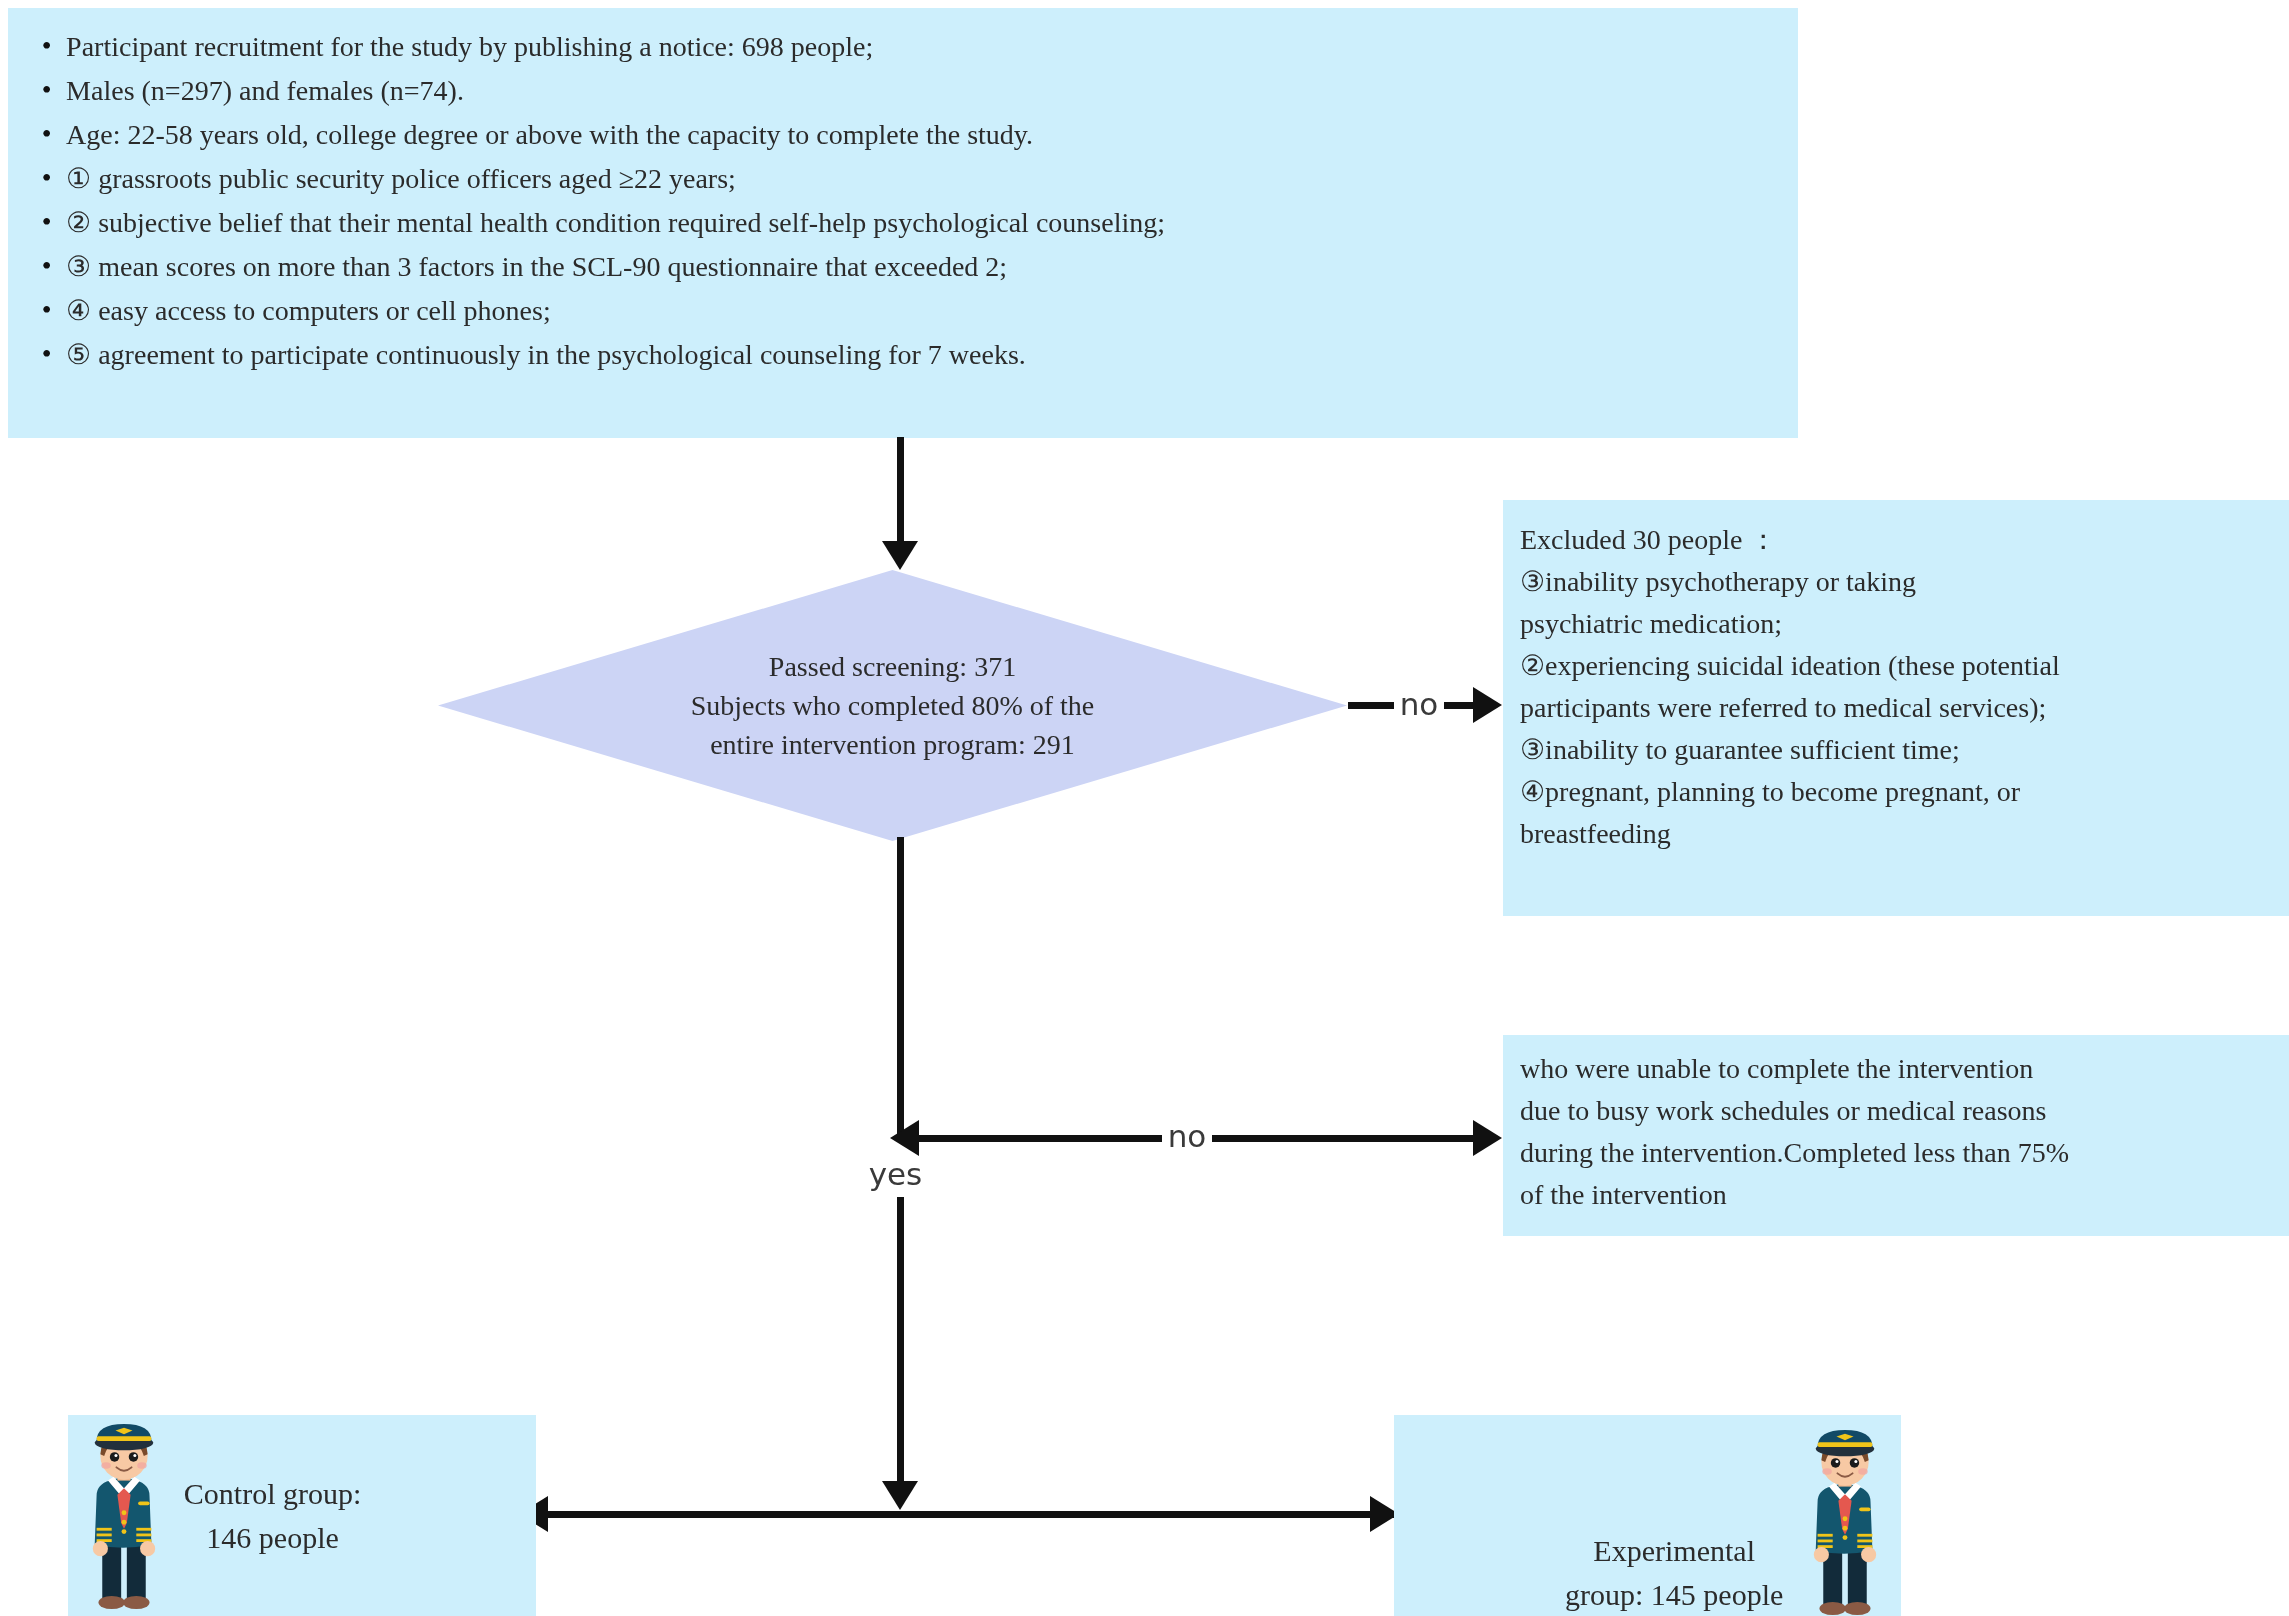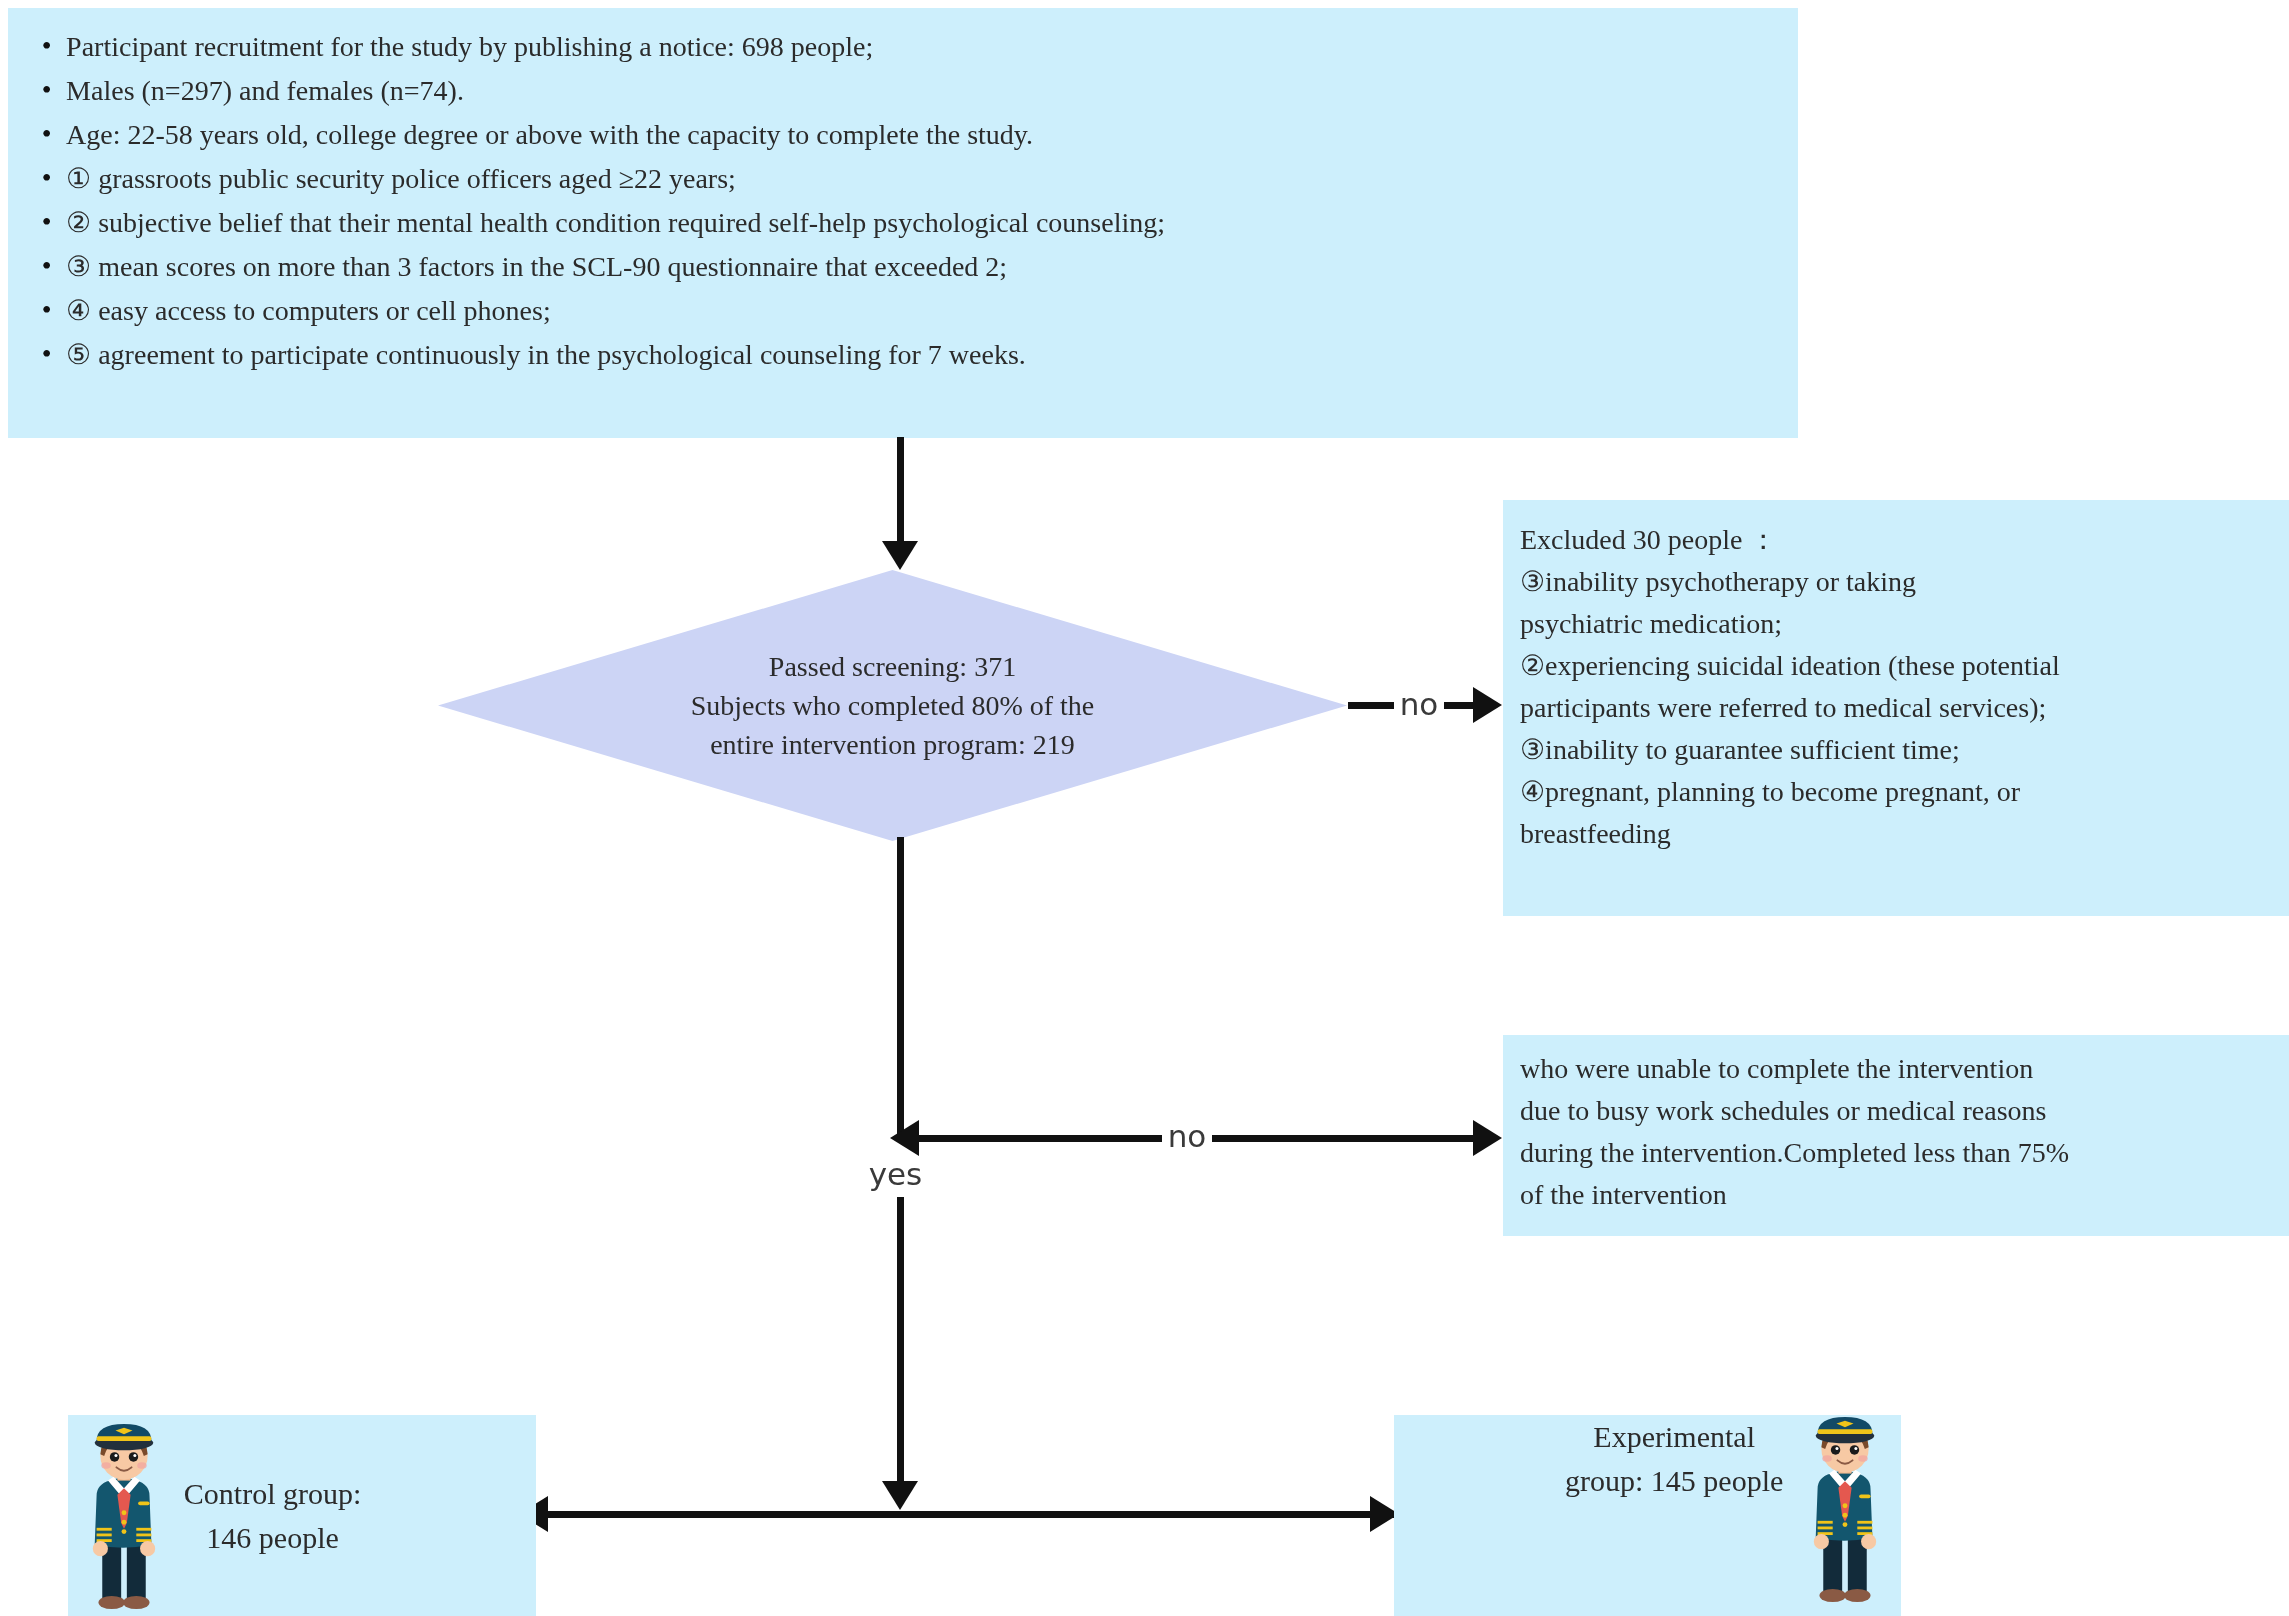--- a/index.html
+++ b/index.html
@@ -112,21 +112,21 @@
     height: 202px;
     display: flex;
     align-items: center;
   }
   #experimental-box {
     left: 1394px;
     top: 1415px;
     width: 507px;
     height: 202px;
     display: flex;
-    align-items: flex-start;
+    align-items: flex-end;
     justify-content: flex-end;
   }
   .group-label {
     font-size: 30px;
     line-height: 44px;
     color: #2b2b2b;
     text-align: center;
     white-space: nowrap;
   }
   #control-box .group-label { margin-left: 3.8px; }
@@ -195,21 +195,21 @@
   </div>
 
   <div class="vline" style="left:897px; top:437px; height:106px;"></div>
   <div class="arrow arrow-down" style="left:882px; top:541px;"></div>
 
   <div id="diamond-wrap">
     <div id="diamond-shape"></div>
     <div id="diamond-text">
       <span>Passed screening: 371</span>
       <span>Subjects who completed 80% of the</span>
-      <span>entire intervention program: 219</span>
+      <span>entire intervention program: 291</span>
     </div>
   </div>
 
   <div class="hline" style="left:1348px; top:702px; width:144px;"></div>
   <div class="arrow arrow-right" style="left:1473px; top:687px;"></div>
   <div class="edge-label" style="left:1394px; top:689px;">no</div>
 
   <div class="box" id="excluded-box">
     <div class="line">Excluded 30 people ：</div>
     <div class="line">③inability psychotherapy or taking</div>

